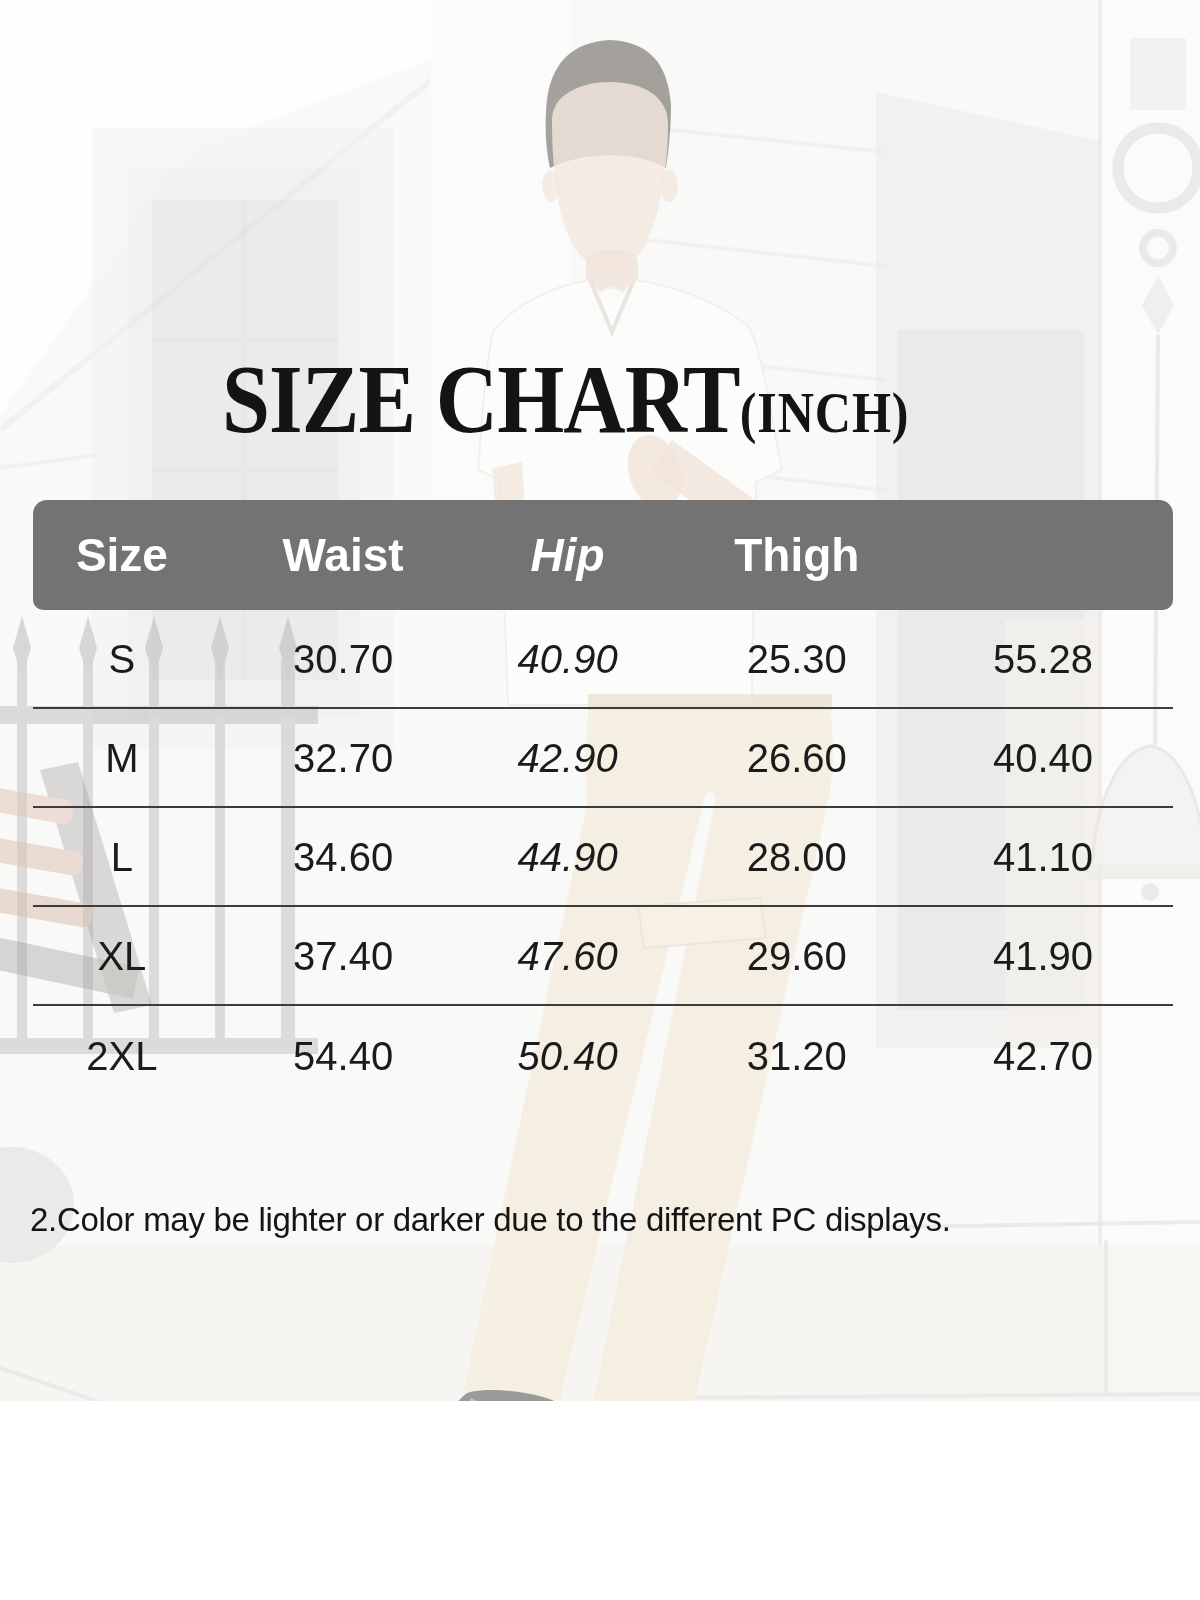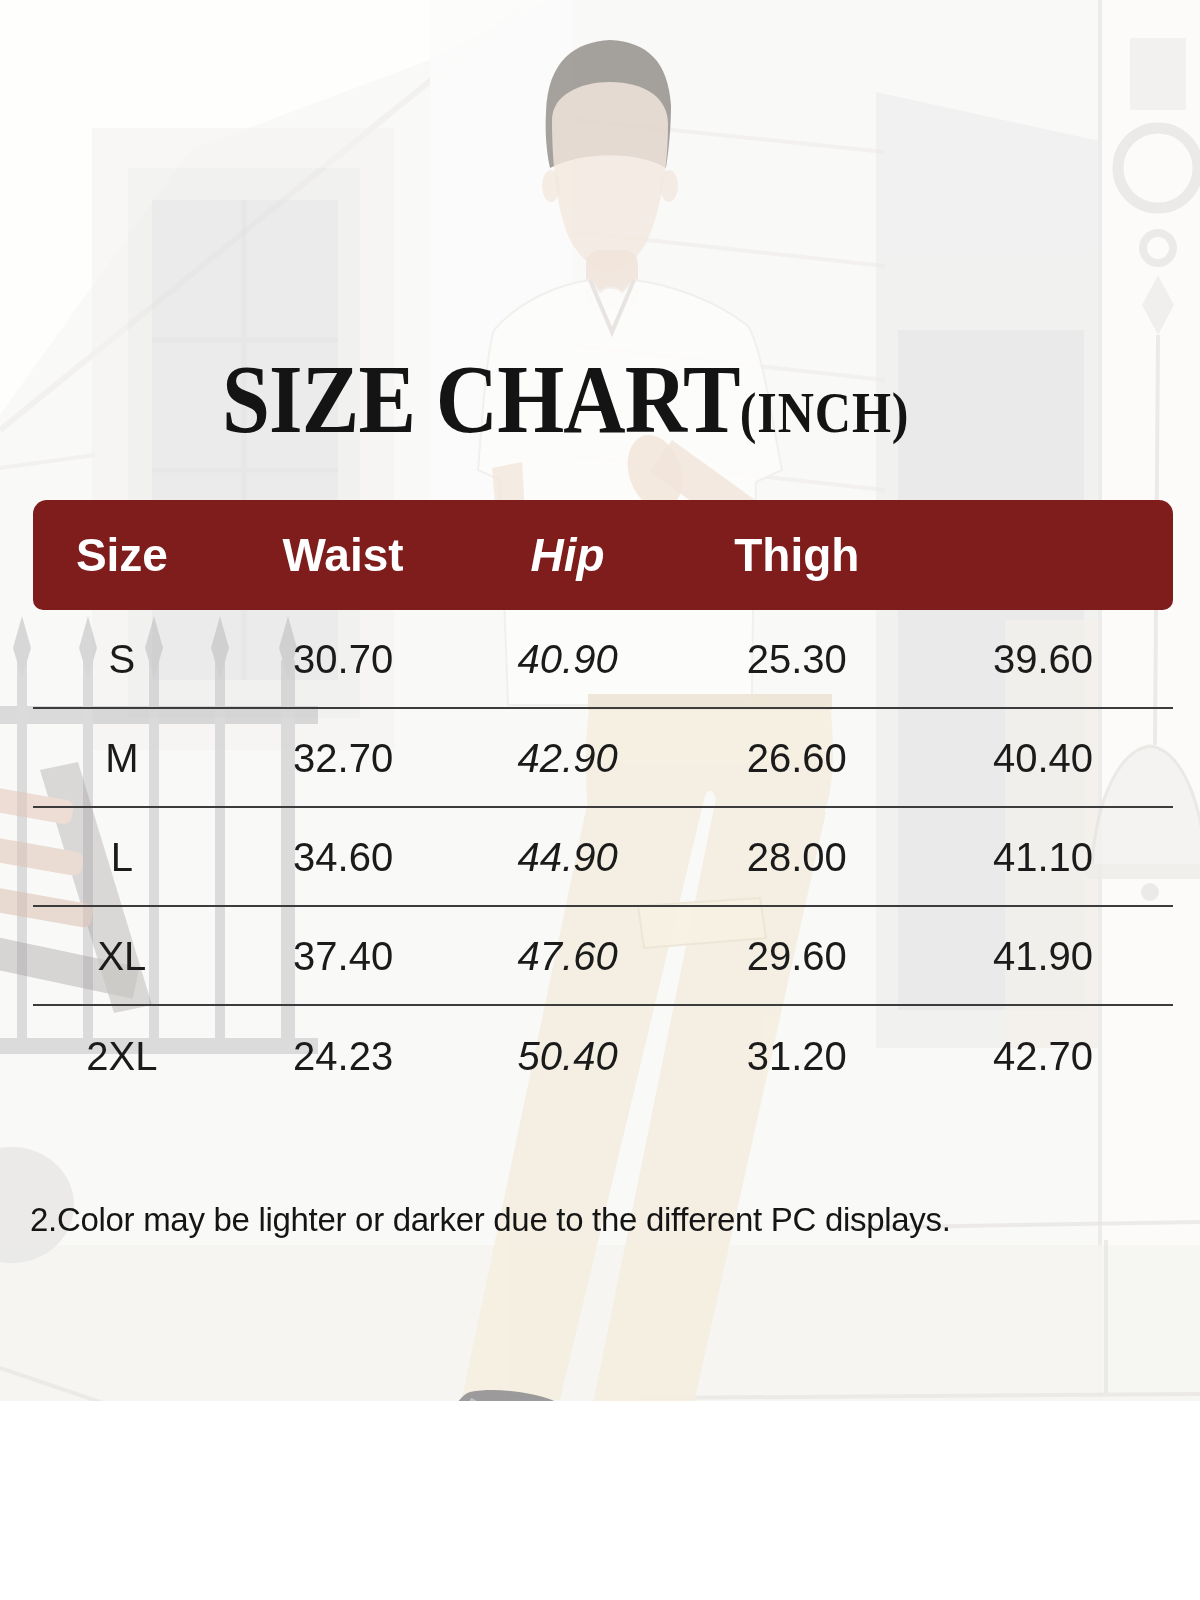--- a/index.html
+++ b/index.html
@@ -14,21 +14,21 @@
     position:absolute;left:222px;top:350px;white-space:nowrap;
     font-family:"Liberation Serif","DejaVu Serif",serif;font-weight:700;
     color:#141414;font-size:98px;line-height:1;letter-spacing:-1px;
     transform:scaleX(0.88);transform-origin:left center;
   }
   .title .unit{font-size:57px;letter-spacing:1px;}
 
   
   .size-table{position:absolute;left:33px;top:500px;width:1140px;}
   .thead{
-    position:relative;height:110px;background:#7f1d1d;border-radius:14px 14px 10px 10px;
+    position:relative;height:110px;background:#737373;border-radius:14px 14px 10px 10px;
     color:#ffffff;font-weight:700;font-size:46px;
   }
   .trow{position:relative;height:99px;box-sizing:border-box;font-size:40px;color:#1b1b1b;}
   .trow.bordered{border-bottom:2px solid #3c3c3c;}
   .cell{
     position:absolute;top:50%;transform:translate(-50%,-50%);white-space:nowrap;
   }
   .c1{left:7.8%;} .c2{left:27.2%;} .c3{left:46.9%;font-style:italic;} .c4{left:67.0%;} .c5{left:88.6%;}
   .thead .c5{transform:translate(-50%,-50%) translateY(-7px);}
 
@@ -169,21 +169,21 @@
       <span class="cell c2">Waist</span>
       <span class="cell c3">Hip</span>
       <span class="cell c4">Thigh</span>
     </div>
 
     <div class="trow bordered">
       <span class="cell c1">S</span>
       <span class="cell c2">30.70</span>
       <span class="cell c3">40.90</span>
       <span class="cell c4">25.30</span>
-      <span class="cell c5">39.60</span>
+      <span class="cell c5">55.28</span>
     </div>
     <div class="trow bordered">
       <span class="cell c1">M</span>
       <span class="cell c2">32.70</span>
       <span class="cell c3">42.90</span>
       <span class="cell c4">26.60</span>
       <span class="cell c5">40.40</span>
     </div>
     <div class="trow bordered">
       <span class="cell c1">L</span>
@@ -194,21 +194,21 @@
     </div>
     <div class="trow bordered">
       <span class="cell c1">XL</span>
       <span class="cell c2">37.40</span>
       <span class="cell c3">47.60</span>
       <span class="cell c4">29.60</span>
       <span class="cell c5">41.90</span>
     </div>
     <div class="trow">
       <span class="cell c1">2XL</span>
-      <span class="cell c2">24.23</span>
+      <span class="cell c2">54.40</span>
       <span class="cell c3">50.40</span>
       <span class="cell c4">31.20</span>
       <span class="cell c5">42.70</span>
     </div>
   </div>
 
   <div class="note note2">2.Color may be lighter or darker due to the different PC displays.</div>
 
 </div>
 

